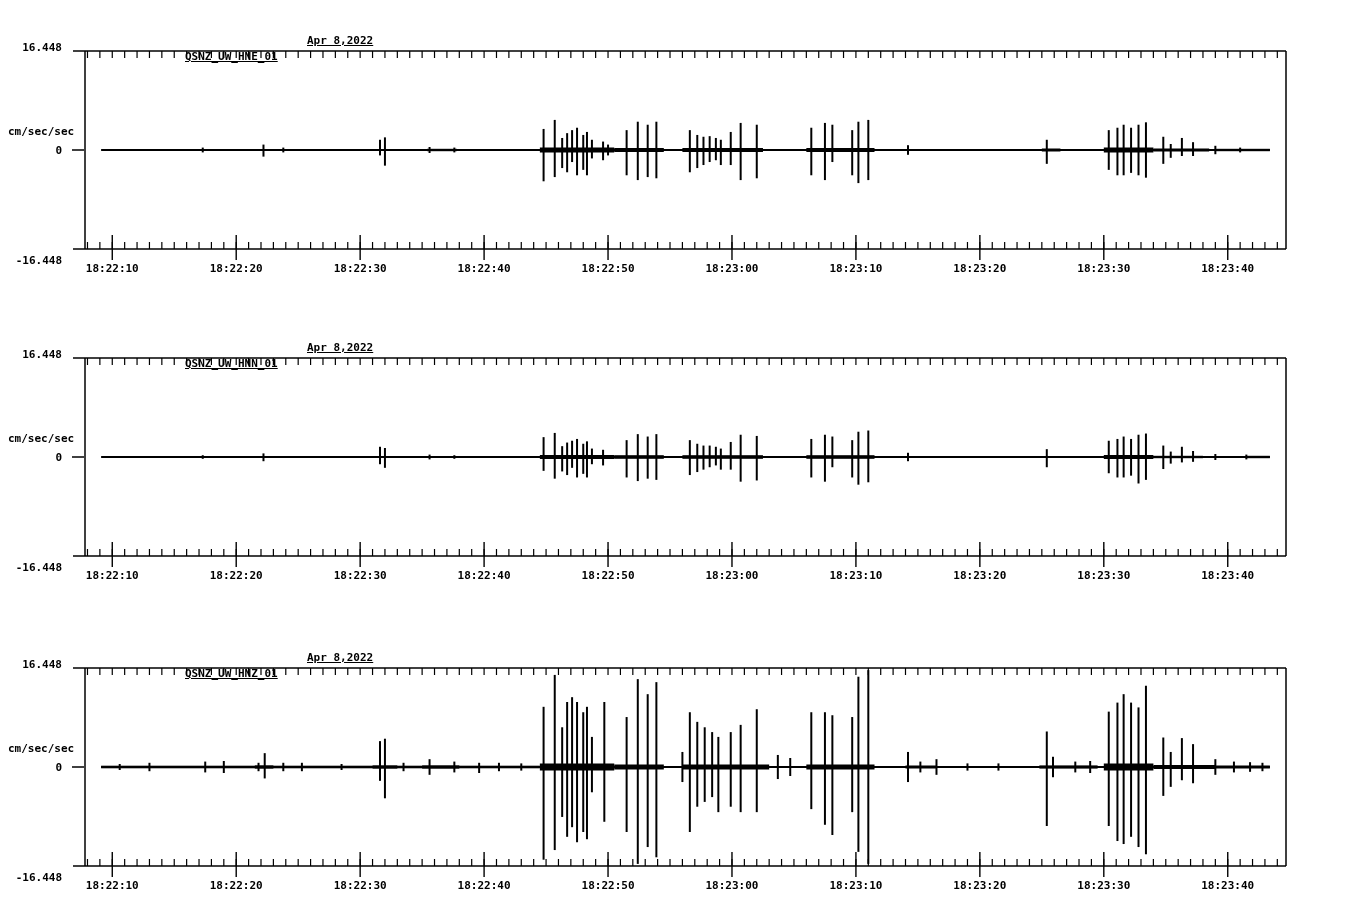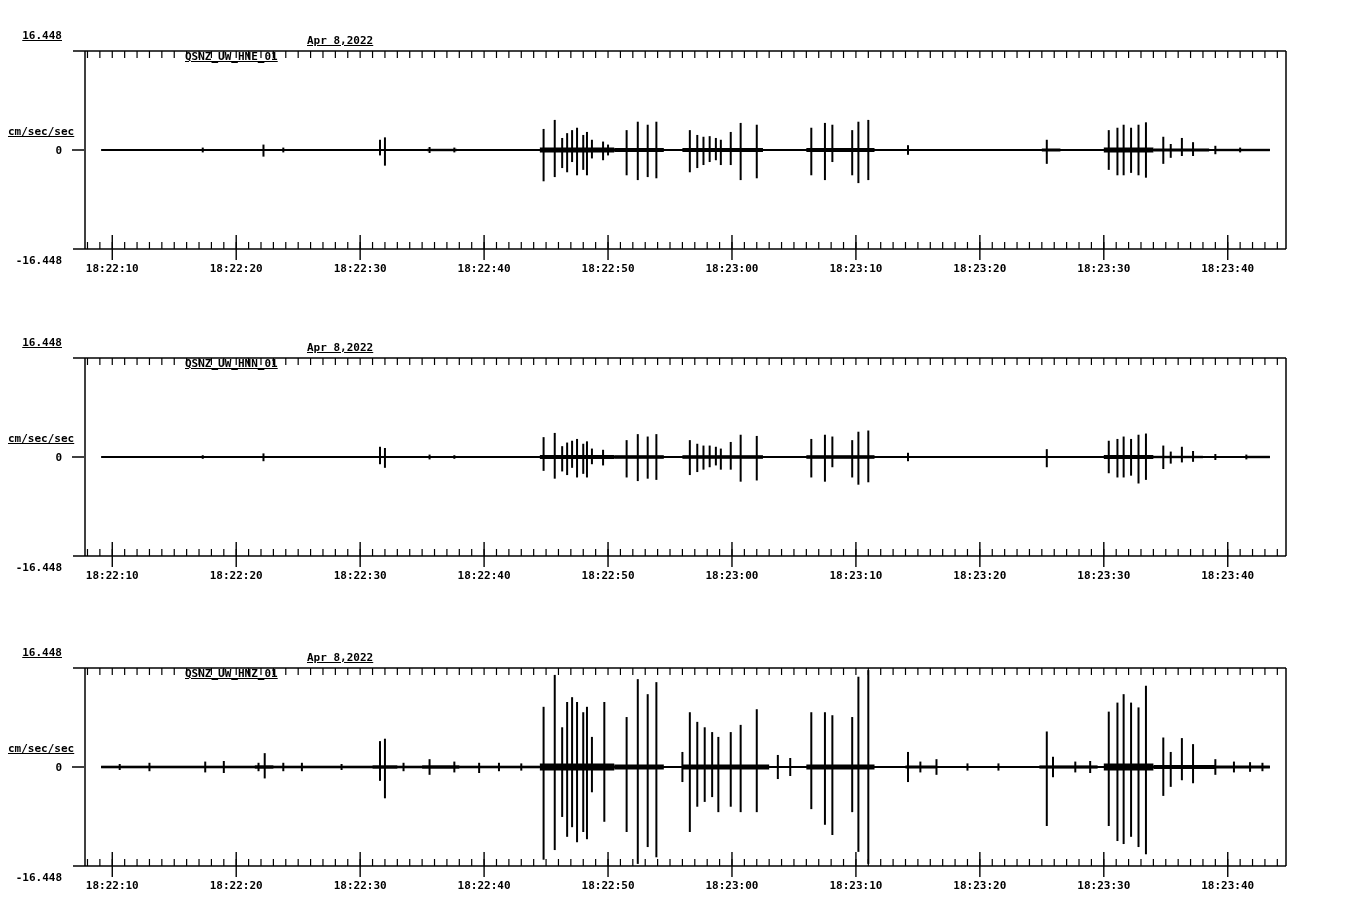--- a/index.html
+++ b/index.html
@@ -7,24 +7,24 @@
     width:1358px;height:924px;background:#ffffff;overflow:hidden;
     font-family:"DejaVu Sans Mono","Liberation Mono",monospace;
   }
   .screen{position:relative;width:1358px;height:924px;background:#ffffff;}
   .panel{position:absolute;left:0;width:1358px;height:307px;}
   .panel .plot{position:absolute;left:0;top:0;width:1358px;height:307px;display:block;}
   .title-row{position:absolute;top:34px;left:0;height:14px;font:bold 11px "DejaVu Sans Mono",monospace;color:#000;}
   .station{position:absolute;left:185px;top:16px;white-space:pre;text-decoration:underline;}
   .tdate{position:absolute;left:307px;top:0;white-space:pre;text-decoration:underline;}
   .ylab{position:absolute;left:0;width:62px;text-align:right;font:bold 11px "DejaVu Sans Mono",monospace;color:#000;white-space:pre;}
-  .ylab.top{top:29px;text-decoration:underline;}
+  .ylab.top{top:41px;}
   .ylab.zero{top:144px;}
   .ylab.bot{top:254px;}
-  .yunit{position:absolute;left:8px;top:125px;font:bold 11px "DejaVu Sans Mono",monospace;color:#000;white-space:pre;text-decoration:underline;}
+  .yunit{position:absolute;left:8px;top:125px;font:bold 11px "DejaVu Sans Mono",monospace;color:#000;white-space:pre;}
   .tick-label{font:bold 11px "DejaVu Sans Mono",monospace;fill:#000;}
 </style>
 </head>
 <body>
 
 <div class="screen">
 
   <section class="panel" style="top:0px">
     <svg class="plot" viewBox="0 0 1358 307">
         <line x1="73" y1="51" x2="1286" y2="51" stroke="#000000" stroke-width="1.5"></line>

